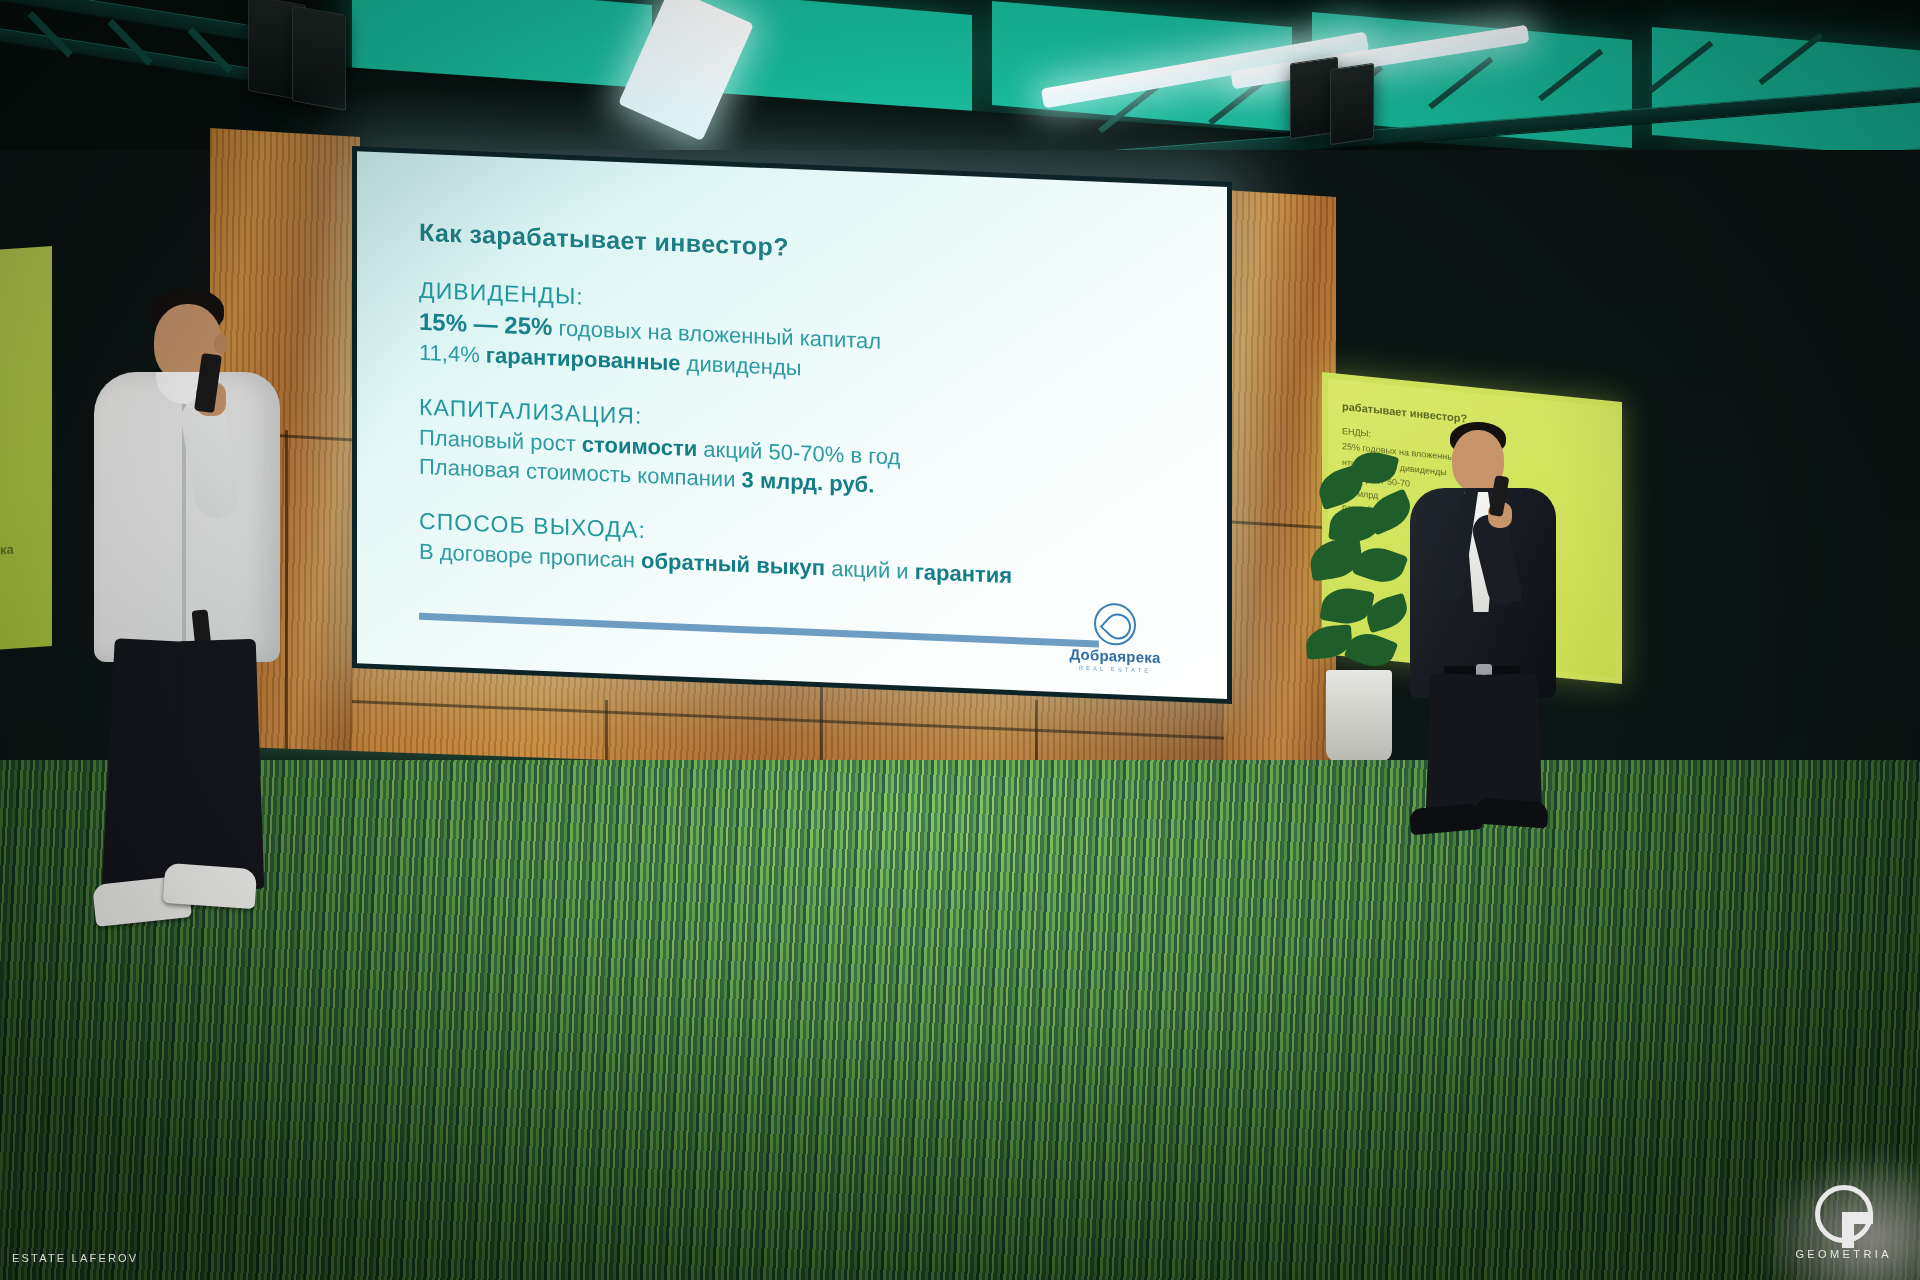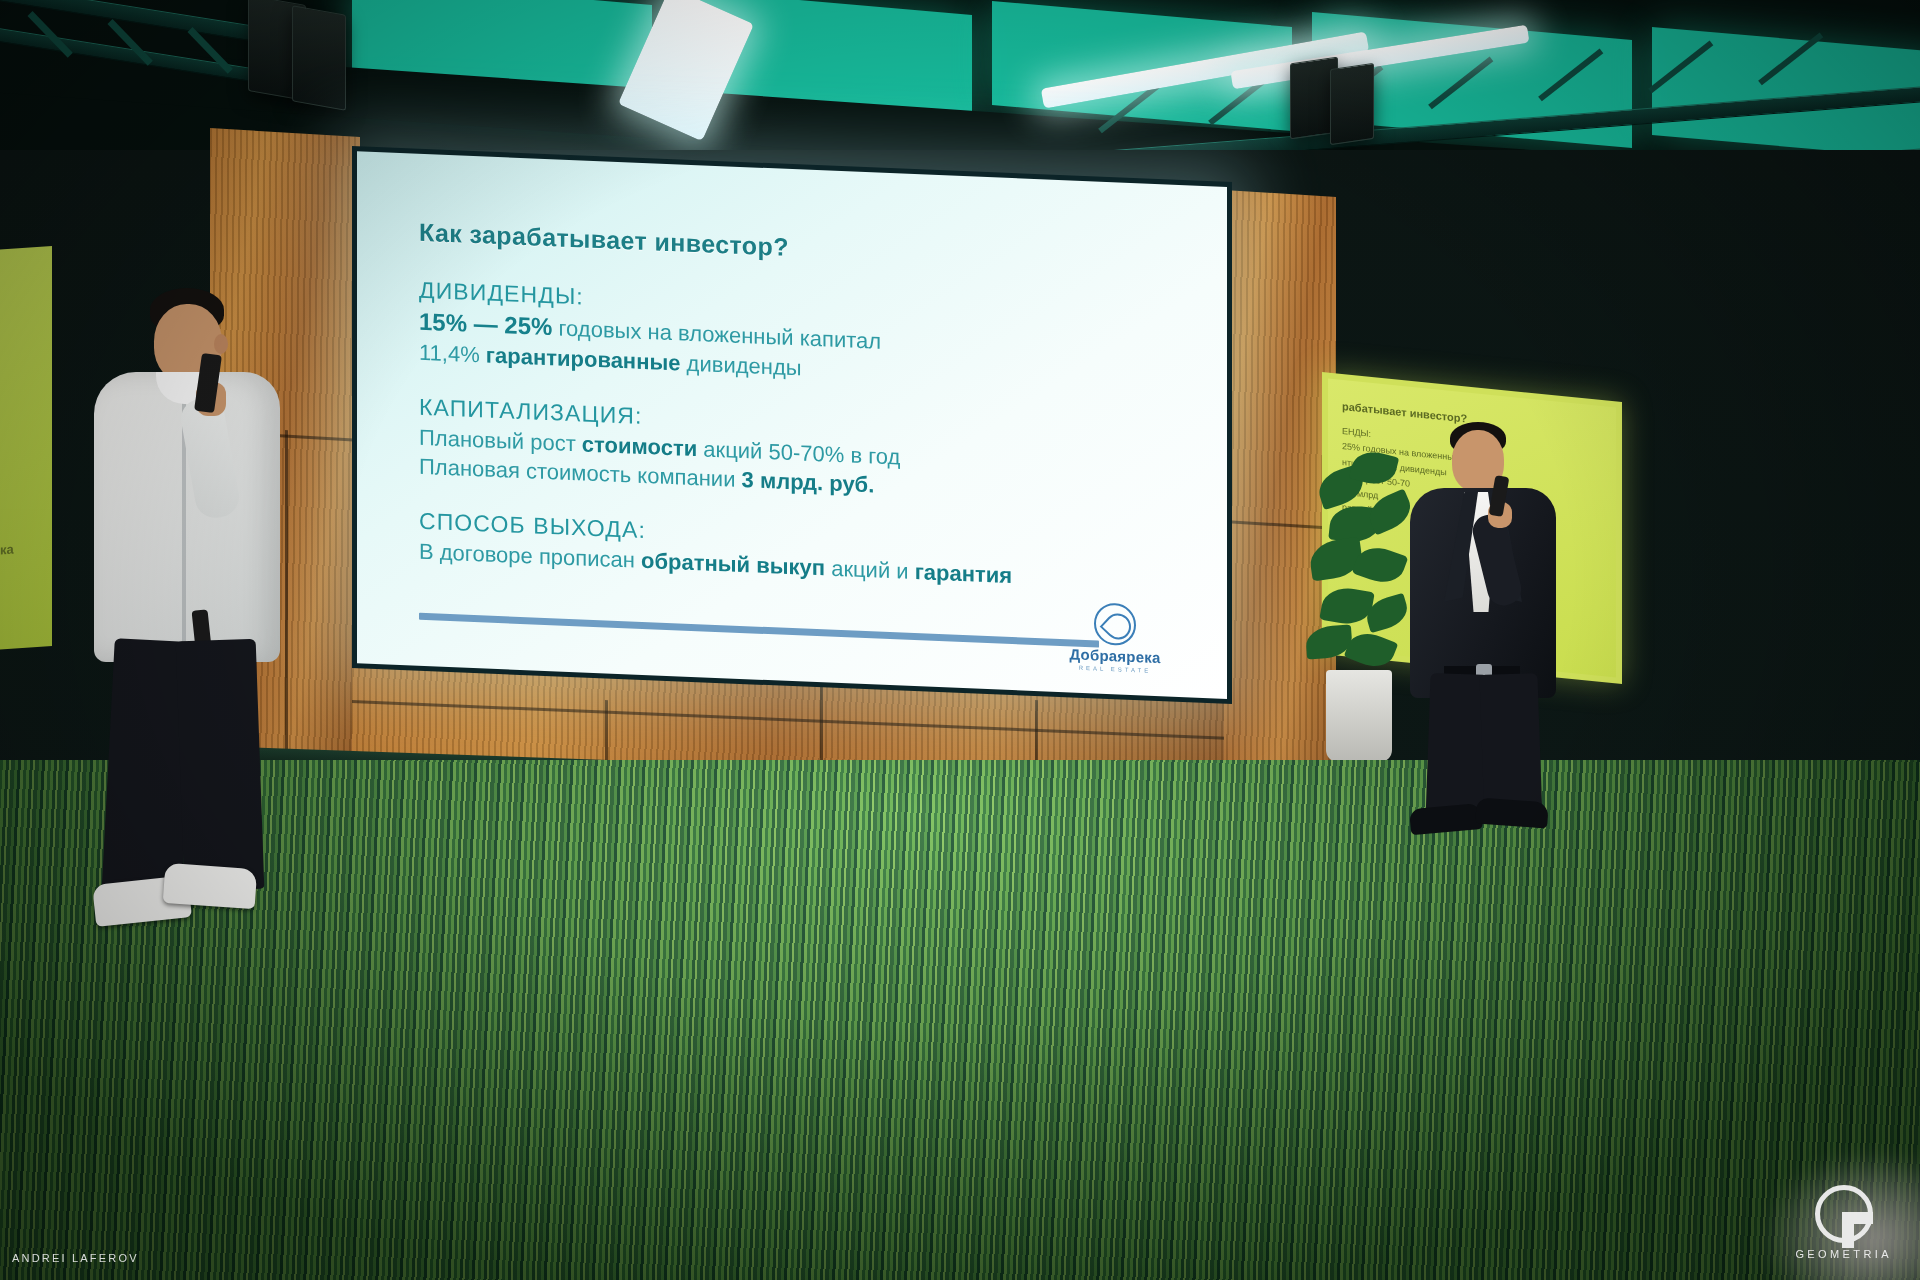--- a/index.html
+++ b/index.html
@@ -316,19 +316,19 @@
     <div style="position:absolute;left:18px;top:388px;width:72px;height:26px;background:#0c0e12;
              border-radius:12px 14px 5px 5px;transform:rotate(-5deg);"></div>
     <div style="position:absolute;left:84px;top:382px;width:72px;height:26px;background:#0c0e12;
              border-radius:12px 14px 5px 5px;transform:rotate(4deg);"></div>
   </div>
 
   <div class="corner-blur"></div>
 
   <div class="vignette"></div>
 
-  <div class="wm-left">ANDREI LAFEROV</div>
+  <div class="wm-left">ESTATE LAFEROV</div>
   <div class="wm-right">
     <div class="wm-mark"></div>
     <div class="wm-text">GEOMETRIA</div>
   </div>
 
 </div>
 
 </body></html>

